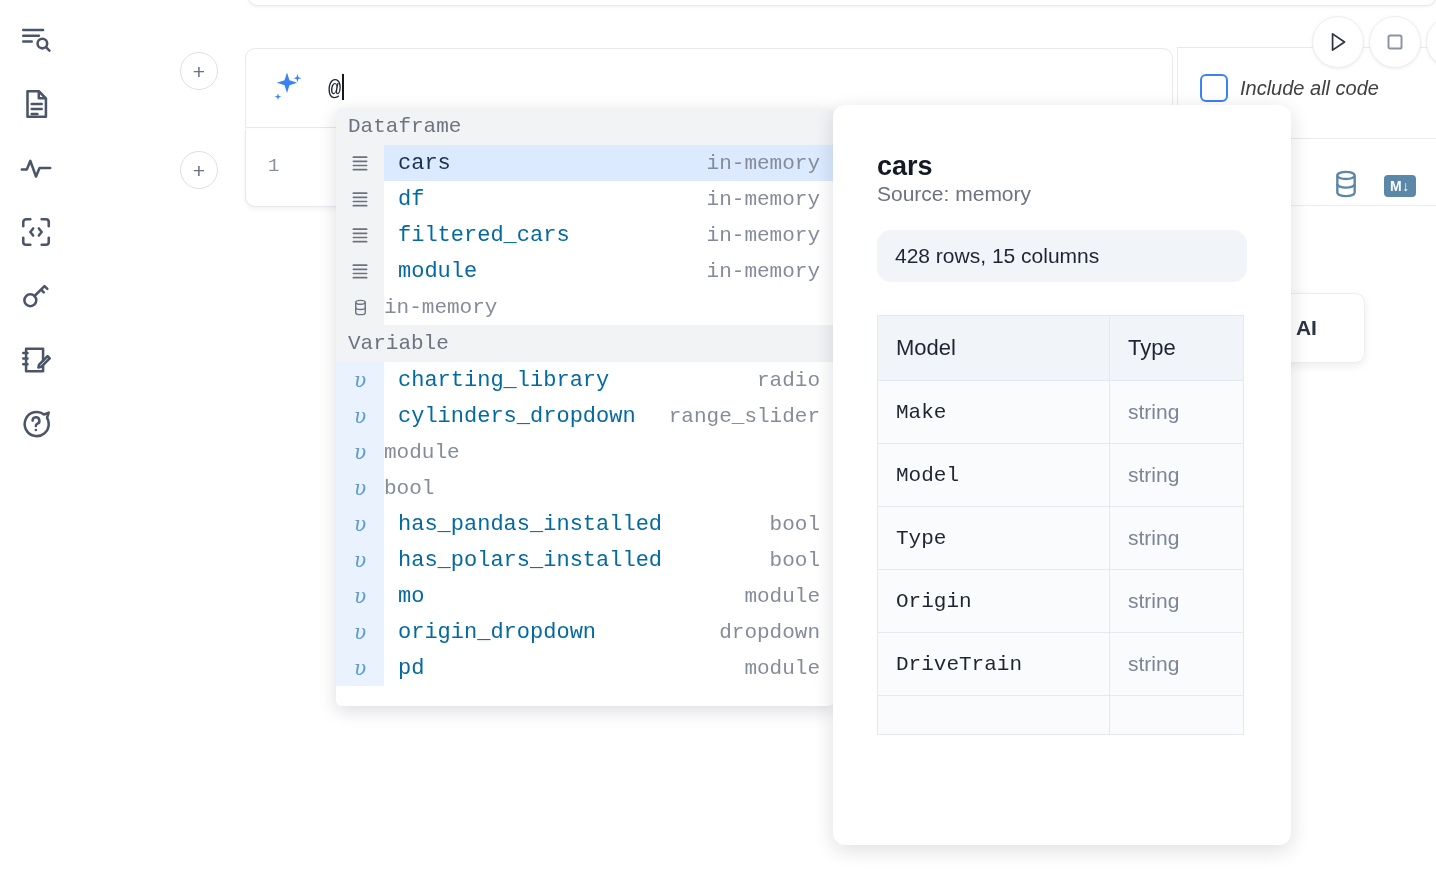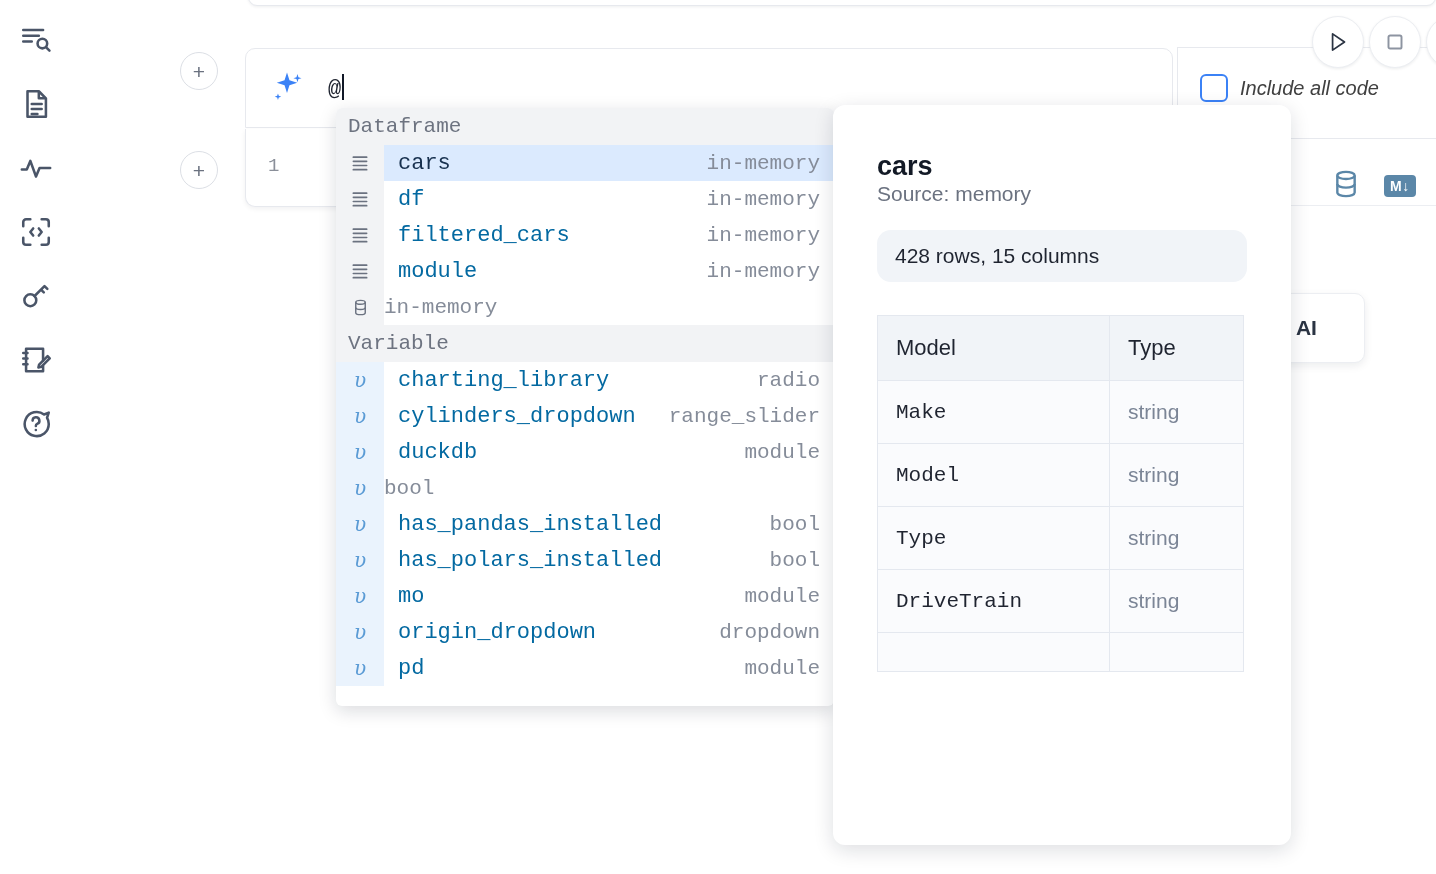--- a/index.html
+++ b/index.html
@@ -432,21 +432,20 @@
         <span class="ac-ico">
           <span style="font-family:'DejaVu Serif',serif;">υ</span>
         </span>
         <span class="ac-name">cylinders_dropdown</span>
         <span class="ac-meta">range_slider</span>
       </div>
       <div class="ac-item var">
         <span class="ac-ico">
           <span style="font-family:'DejaVu Serif',serif;">υ</span>
         </span>
-        <span class="ac-name">duckdb</span>
         <span class="ac-meta">module</span>
       </div>
       <div class="ac-item var">
         <span class="ac-ico">
           <span style="font-family:'DejaVu Serif',serif;">υ</span>
         </span>
         <span class="ac-meta">bool</span>
       </div>
       <div class="ac-item var">
         <span class="ac-ico">
@@ -507,20 +506,24 @@
           </tr>
           <tr>
             <td class="col-name">Model</td>
             <td class="col-type">string</td>
           </tr>
           <tr>
             <td class="col-name">Type</td>
             <td class="col-type">string</td>
           </tr>
           <tr>
+            <td class="col-name">Origin</td>
+            <td class="col-type">string</td>
+          </tr>
+          <tr>
             <td class="col-name">DriveTrain</td>
             <td class="col-type">string</td>
           </tr>
           <tr>
             <td class="col-name"></td>
             <td class="col-type"></td>
           </tr>
         </tbody>
     </table>
   </div>

